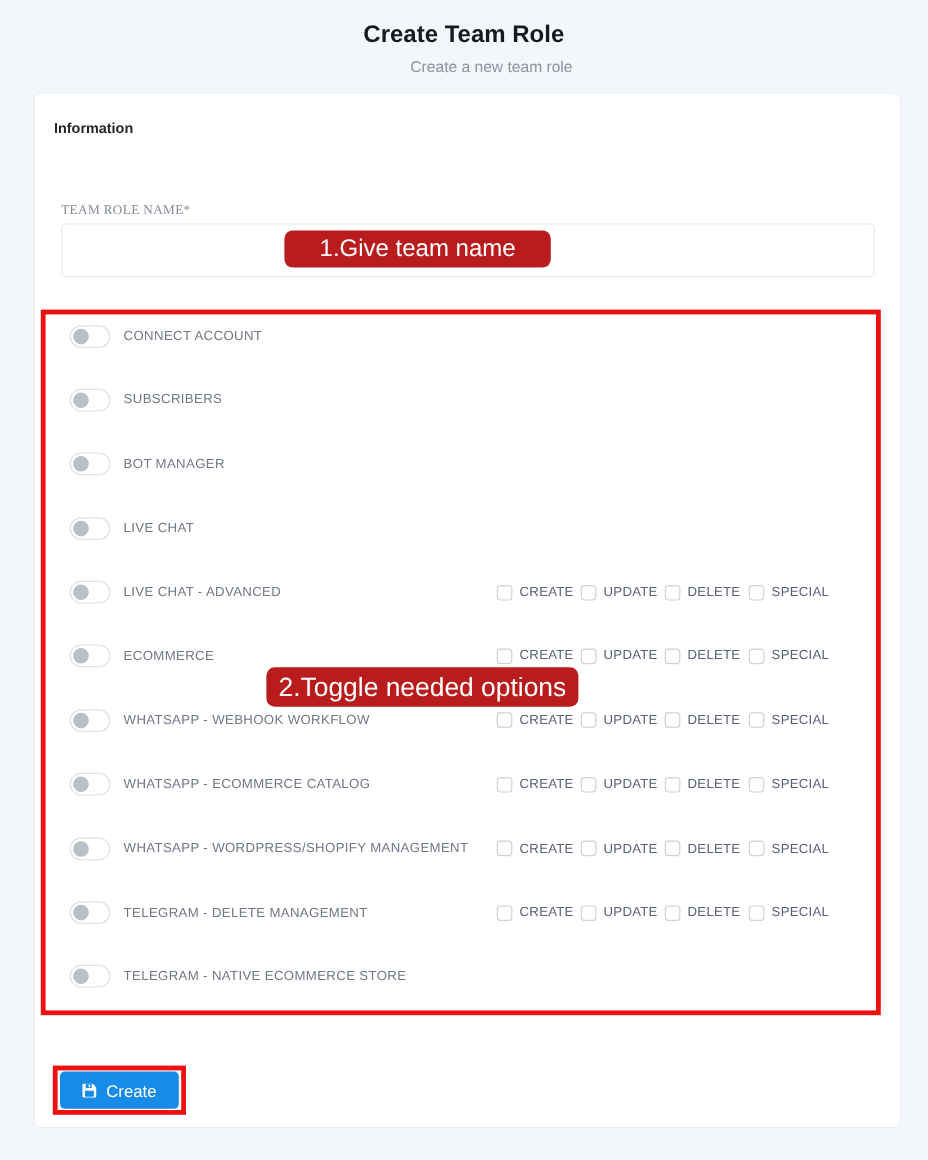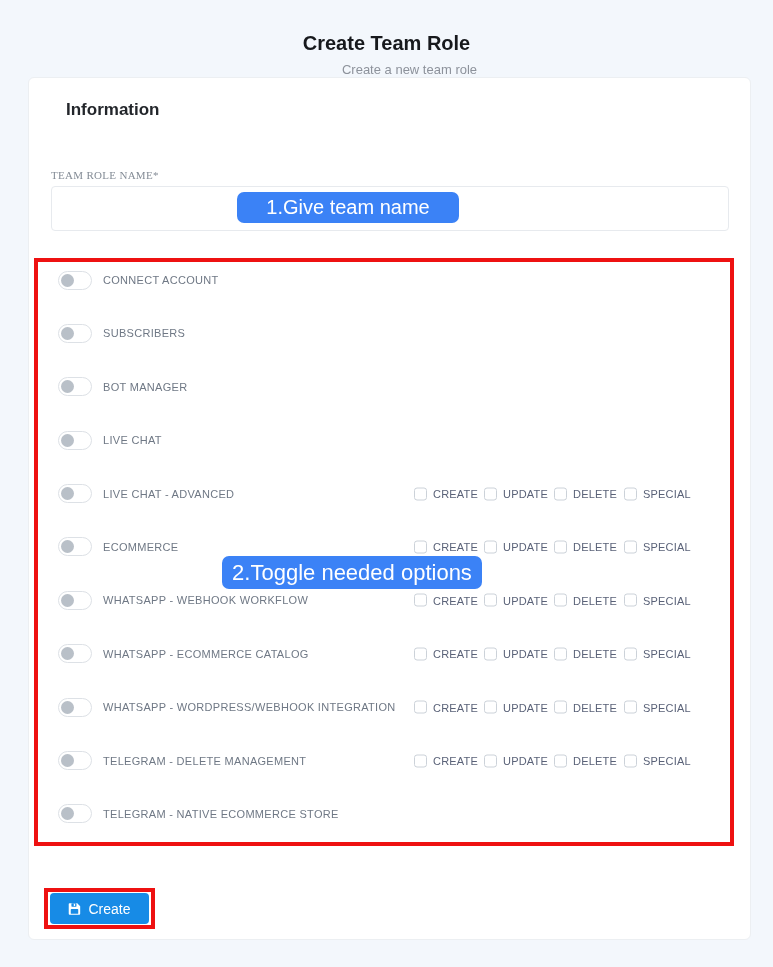--- a/index.html
+++ b/index.html
@@ -5,30 +5,30 @@
   html,body { margin:0; padding:0; }
   body {
     width:773px; height:967px;
     background:#f3f7fc;
     font-family:"Liberation Sans","DejaVu Sans",sans-serif;
     position:relative;
     overflow:hidden;
   }
   
   .header { position:absolute; top:0; left:0; width:773px; text-align:center; }
-  .page-title { margin-top:32px; font-size:20px; font-weight:700; color:#17191d; }
+  .page-title { margin-top:18px; font-size:20px; font-weight:700; color:#17191d; }
   .page-subtitle { margin-top:7px; font-size:13px; color:#8d929b;padding-left:46px; }
 
   
   .card {
     position:absolute; left:28px; top:77px; width:723px; height:863px;
     background:#ffffff; border:1px solid #eceff2; border-radius:6px;
     box-sizing:border-box;
   }
-  .section-title { position:absolute; left:37px; top:22px; font-size:17px; font-weight:700; color:#23262b; }
+  .section-title { position:absolute; left:16px; top:22px; font-size:12px; font-weight:700; color:#23262b; }
   .field-label {
     position:absolute; left:22px; top:91px;
     font-size:11px; color:#848c96; letter-spacing:.3px;font-family:Liberation Serif, serif;
   }
   .text-input {
     position:absolute; left:22px; top:108px; width:678px; height:45px;
     border:1px solid #e7eaee; border-radius:4px; background:#fff;
     box-sizing:border-box; font-size:14px; padding:0 10px; color:#333; outline:none;
   }
 
@@ -52,21 +52,21 @@
   .cb-group { position:absolute; left:376px; top:50%; transform:translateY(-50%); display:flex; }
   .cb-item { display:flex; align-items:center; width:70px; cursor:pointer; }
   .cb-box {
     width:13px; height:13px; box-sizing:border-box; flex:0 0 auto;
     border:1px solid #ccd2d9; border-radius:3px; background:#fff; margin-right:6px;
   }
   .cb-label { font-size:11px; color:#5a6278; letter-spacing:.2px; }
 
   
   .annotation {
-    position:absolute; background:#3b82f6; color:#ffffff; text-align:center;
+    position:absolute; background:#b91c1c; color:#ffffff; text-align:center;
     border-radius:7px; white-space:nowrap; z-index:6;
   }
   .annotation-1 { left:237px; top:192px; width:222px; height:31px; font-size:20px; line-height:31px; }
   .annotation-2 { left:222px; top:556px; width:260px; height:33px; font-size:22px; line-height:33px; }
 
   
   .btn-outline {
     position:absolute; left:15px; top:810px; width:111px; height:41px;
     border:4px solid #ee1111; box-sizing:border-box;
     display:flex; align-items:center; justify-content:center;
@@ -210,21 +210,21 @@
           <label class="cb-item">
             <span class="cb-box"></span>
             <span class="cb-label">SPECIAL</span>
           </label>
         </span>
       </div>
       <div class="perm-row">
         <span class="toggle">
           <span class="knob"></span>
         </span>
-        <span class="perm-label">WHATSAPP - WORDPRESS/WEBHOOK INTEGRATION</span>
+        <span class="perm-label">WHATSAPP - WORDPRESS/SHOPIFY MANAGEMENT</span>
         <span class="cb-group">
           <label class="cb-item">
             <span class="cb-box"></span>
             <span class="cb-label">CREATE</span>
           </label>
           <label class="cb-item">
             <span class="cb-box"></span>
             <span class="cb-label">UPDATE</span>
           </label>
           <label class="cb-item">

